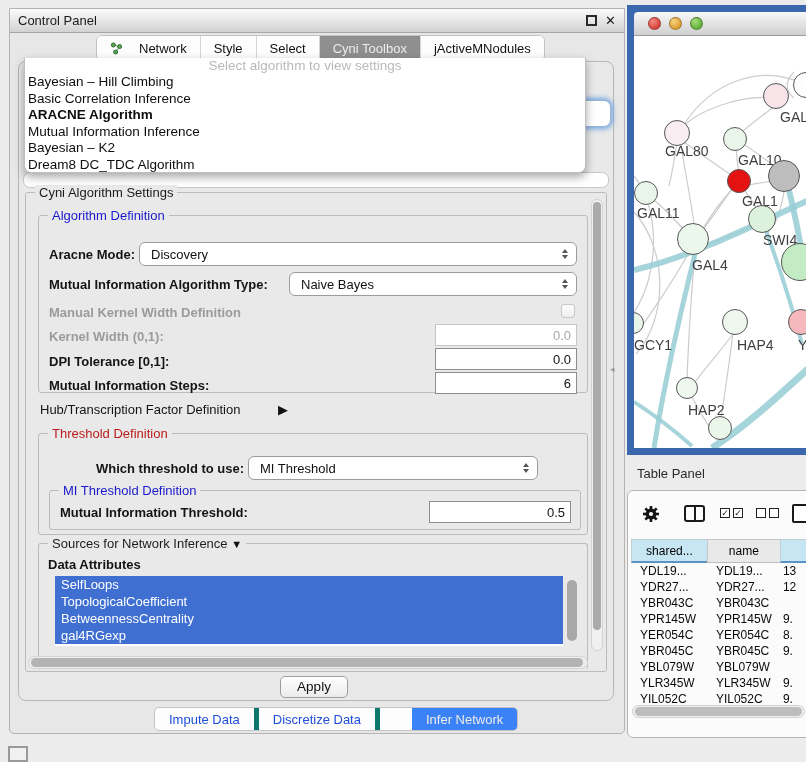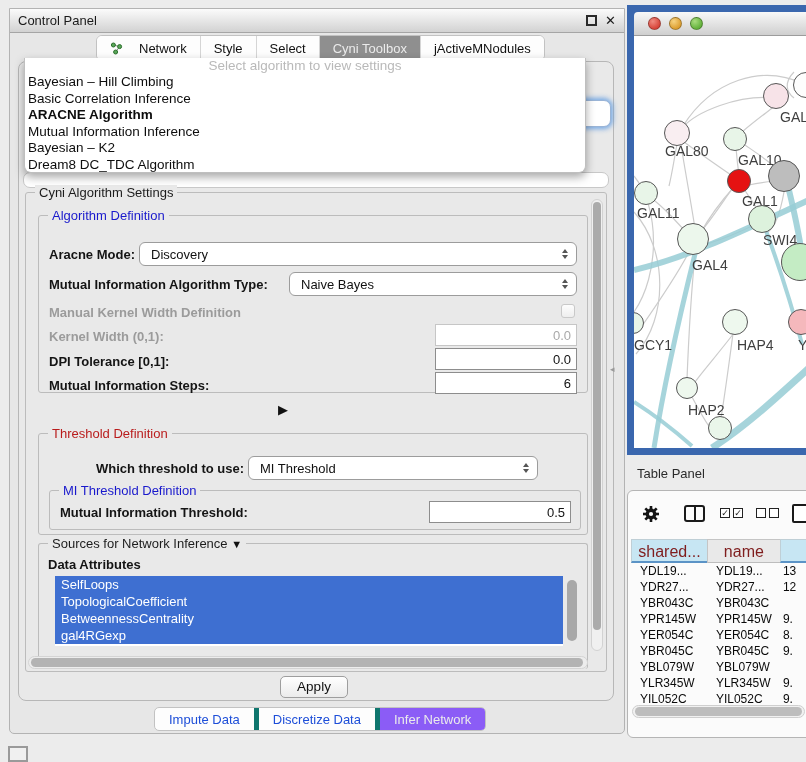--- a/index.html
+++ b/index.html
@@ -94,21 +94,21 @@
 
   .apply-btn { position:absolute; left:261px; top:614px; width:68px; height:22px;
     background:linear-gradient(#ffffff,#ebebeb); border:1px solid #9e9e9e; border-radius:5px;
     font-size:13.5px; color:#111; text-align:center; line-height:20px; }
 
   .bottom-tabs { position:absolute; left:144px; top:698px; height:24px; display:flex;
     background:#fdfdfd; border:1px solid #c2c2c2; border-radius:5px; overflow:hidden; }
   .btab { display:flex; align-items:center; padding:0 14px; font-size:13px; color:#1d4ed8;
     border-right:5px solid #0f766e; }
   .btab:last-child { border-right:none; }
-  .btab.sel { background:#8b5cf6; color:#ebebeb; }
+  .btab.sel { background:#3b82f6; color:#ebebeb;margin-left:32px; }
 
   .collapse-icon { position:absolute; left:8px; top:746px; width:20px; height:16px;
     background:#f0f0f0; border:2px solid #9a9a9a; }
   .splitter-arrow { position:absolute; left:610px; top:364px; font-size:9px; color:#9a9a9a; }
 
   
   .net-window { position:absolute; left:627px; top:5px; width:182px; height:450px; background:#3a67ae; }
   .net-titlebar { position:absolute; left:7px; top:7px; right:0; height:24px;
     background:linear-gradient(#f8f8f8,#cfcfcf); border-bottom:1px solid #9c9c9c;
     border-radius:4px 0 0 0; display:flex; align-items:center; gap:8px; padding-left:14px; }
@@ -135,21 +135,21 @@
     border:2px solid #1a1a1a; border-radius:3px; }
   .colsplit::after { content:""; position:absolute; left:7.5px; top:0; bottom:0; width:2px; background:#1a1a1a; }
   .ckpair { position:absolute; top:17px; display:flex; gap:3px; }
   .ck { width:10px; height:10px; border:1.5px solid #222; font-size:9px; font-weight:bold;
     line-height:8px; text-align:center; color:#222; background:#fff; }
   .partial-doc { position:absolute; left:164px; top:13px; width:24px; height:19px;
     border:2px solid #1a1a1a; border-radius:2px; background:#fff; }
 
   .ttable { position:absolute; left:3px; top:48px; right:0; }
   .thead { display:flex; height:24px; }
-  .th { font-size:16px; color:#7f1d1d; text-align:center; line-height:23px;
+  .th { font-size:12px; color:#000000; text-align:center; line-height:23px;
     border:1px solid #bfcfd6; border-right-width:0; overflow:hidden; white-space:nowrap; }
   .th.c1 { width:78px; background:#c7e6f3; border-bottom:2px solid #5b93c6; }
   .th.c2 { width:75px; background:#e9e9e9; border-color:#c5c5c5; border-bottom:1px solid #bdbdbd; }
   .th.c3 { width:32px; background:#c7e6f3; border-bottom:2px solid #5b93c6; }
   .trows { overflow:hidden; height:140px; background:#fbfbfb; }
   .trow { display:flex; height:16px; }
   .td { font-size:12px; color:#0a0a0a; line-height:16px; white-space:nowrap; overflow:hidden; }
   .td.c1 { width:78px; padding-left:9px; }
   .td.c2 { width:75px; padding-left:9px; }
   .td.c3 { width:32px; padding-left:3px; }
@@ -232,20 +232,21 @@
           <span class="lbl dis" style="left:10px; top:113px;">Kernel Width (0,1):</span>
           <div class="tfield dis" style="left:396px; top:108px; width:142px;">0.0</div>
 
           <span class="lbl" style="left:10px; top:138px;">DPI Tolerance [0,1]:</span>
           <div class="tfield" style="left:396px; top:132px; width:142px;">0.0</div>
 
           <span class="lbl" style="left:10px; top:162px;">Mutual Information Steps:</span>
           <div class="tfield" style="left:396px; top:156px; width:142px;">6</div>
         </div>
 
+        <span class="lbl reg" style="left:14px; top:209px;">Hub/Transcription Factor Definition</span>
         <span class="arrow-right" style="position:absolute; left:252px; top:209px;">▶</span>
 
         <div class="groupbox" style="left:12px; top:240px; width:550px; height:102px;">
           <span class="gb-title green">Threshold Definition</span>
 
           <span class="lbl" style="left:57px; top:27px;">Which threshold to use:</span>
           <div class="combo" style="left:209px; top:22px; width:290px;">
             <span>MI Threshold</span>
             <span class="spin">
                 <i class="up"></i>

